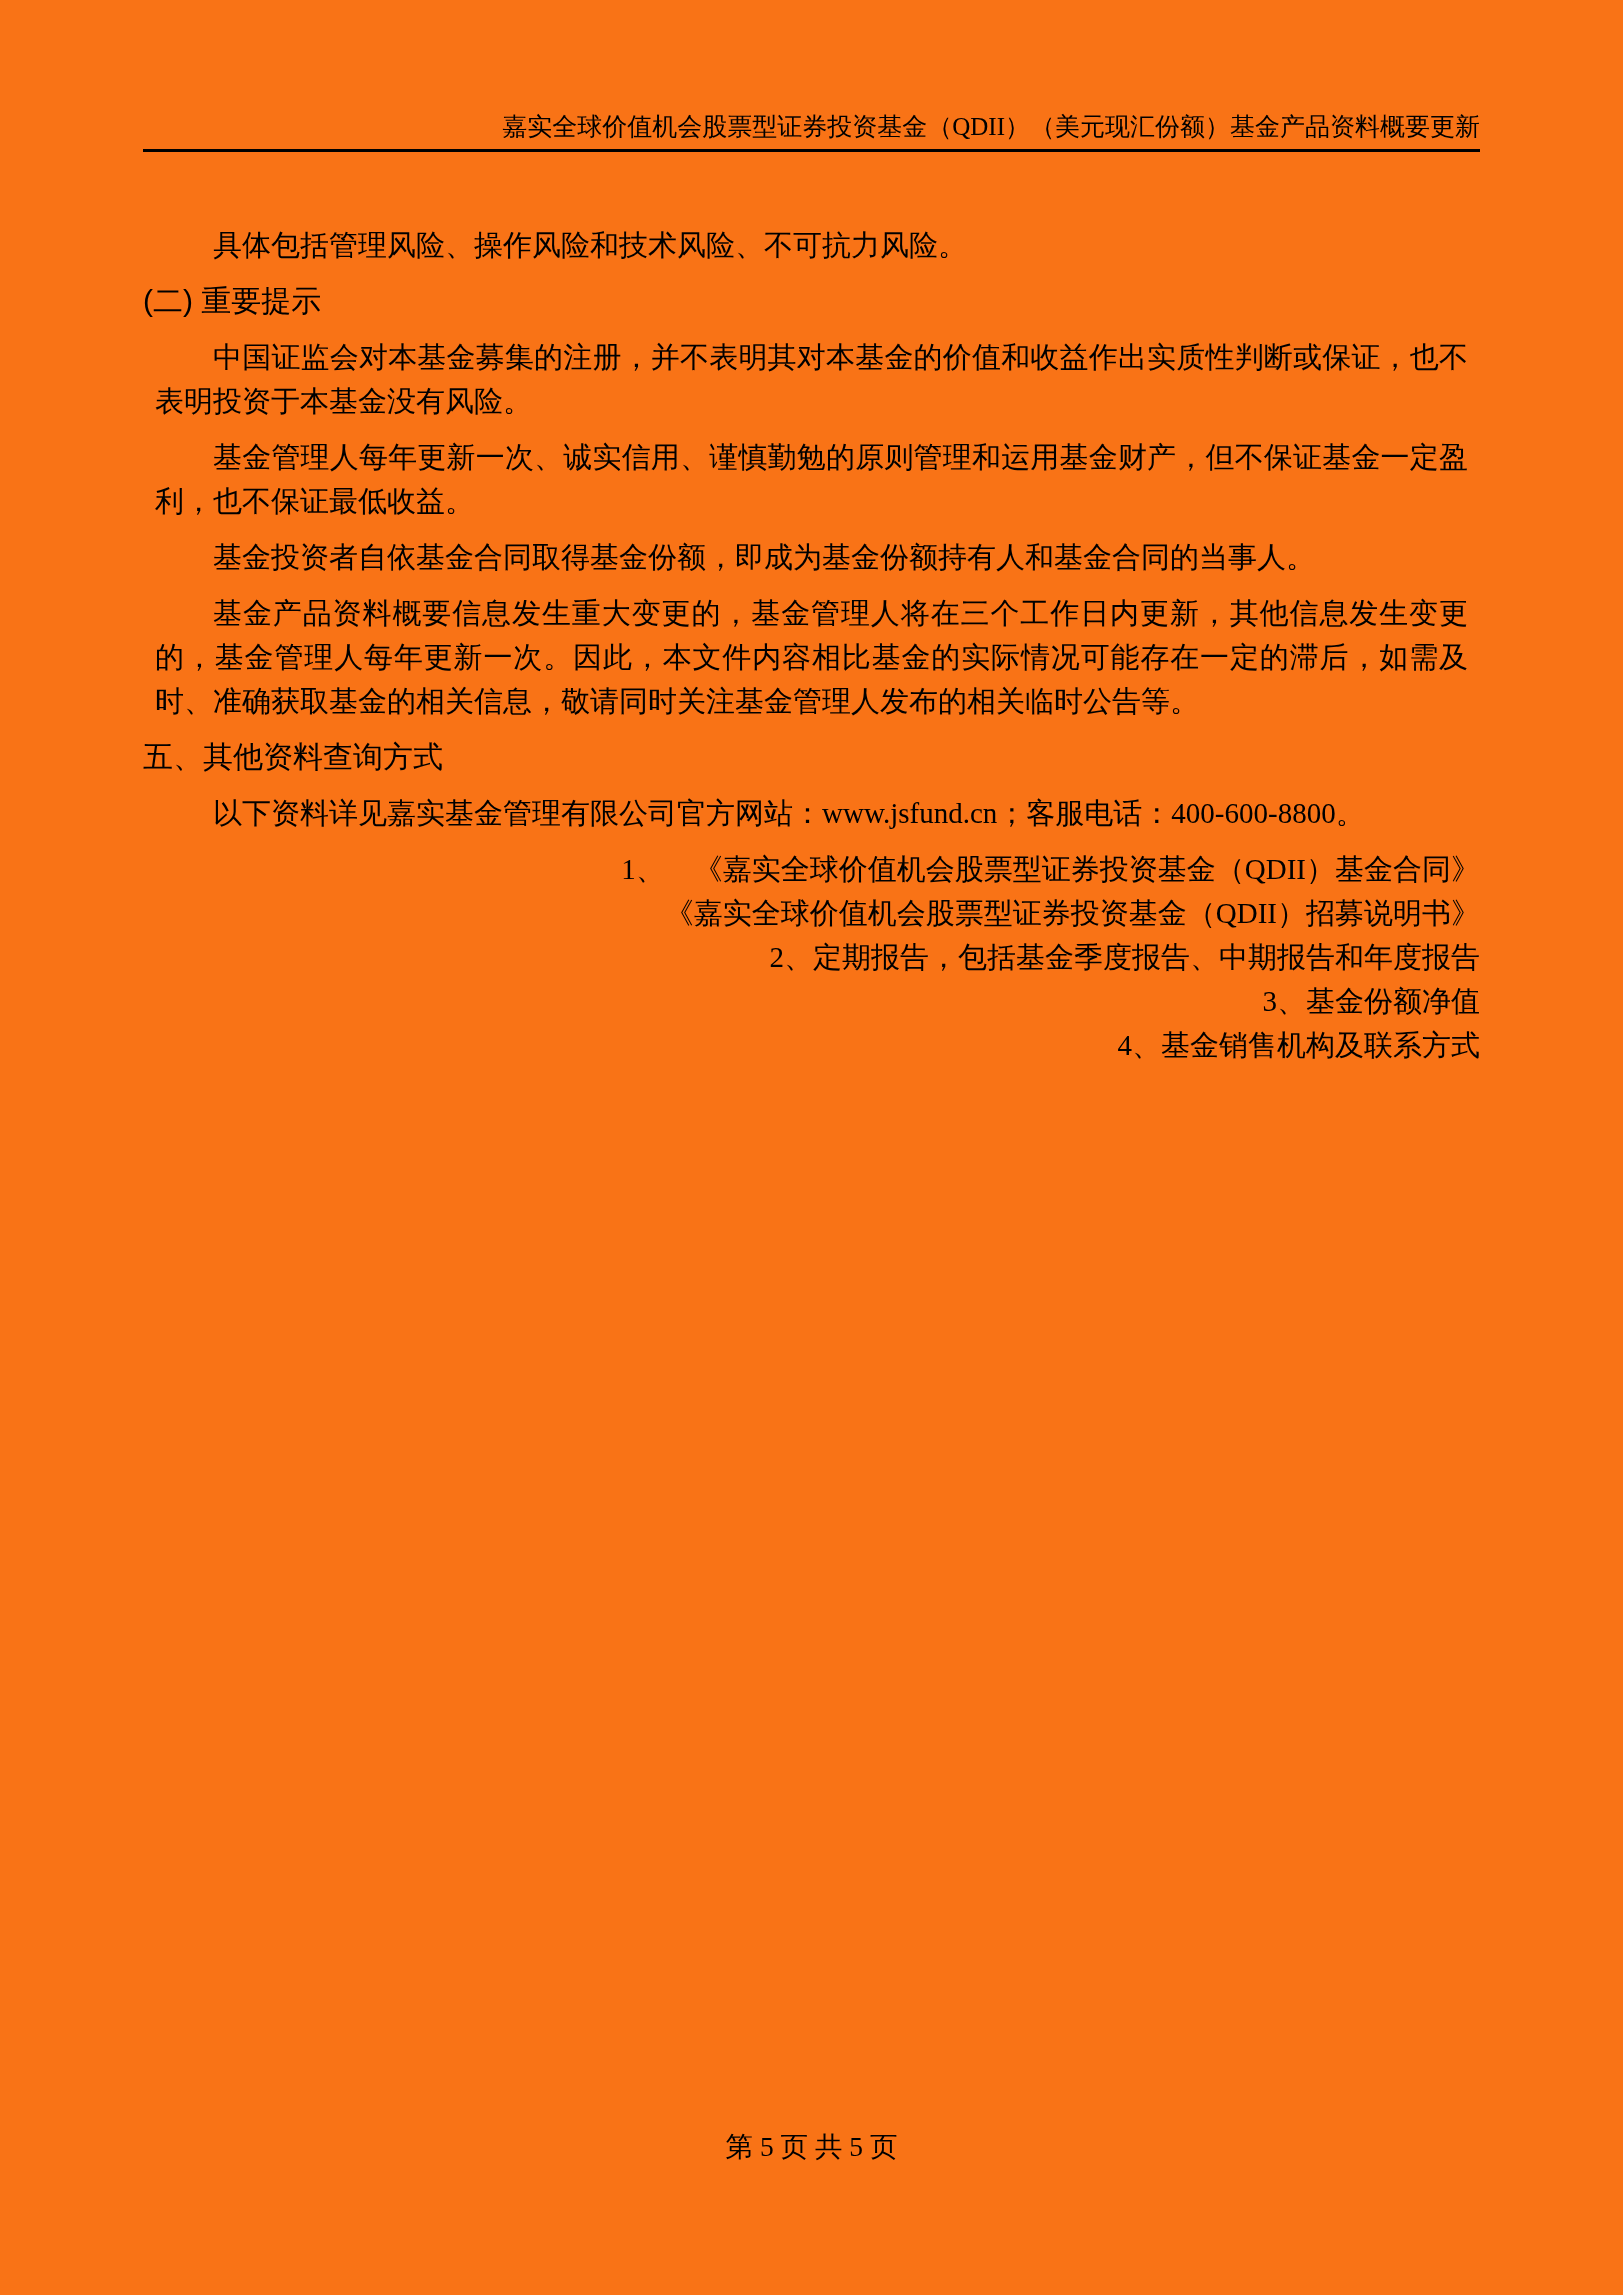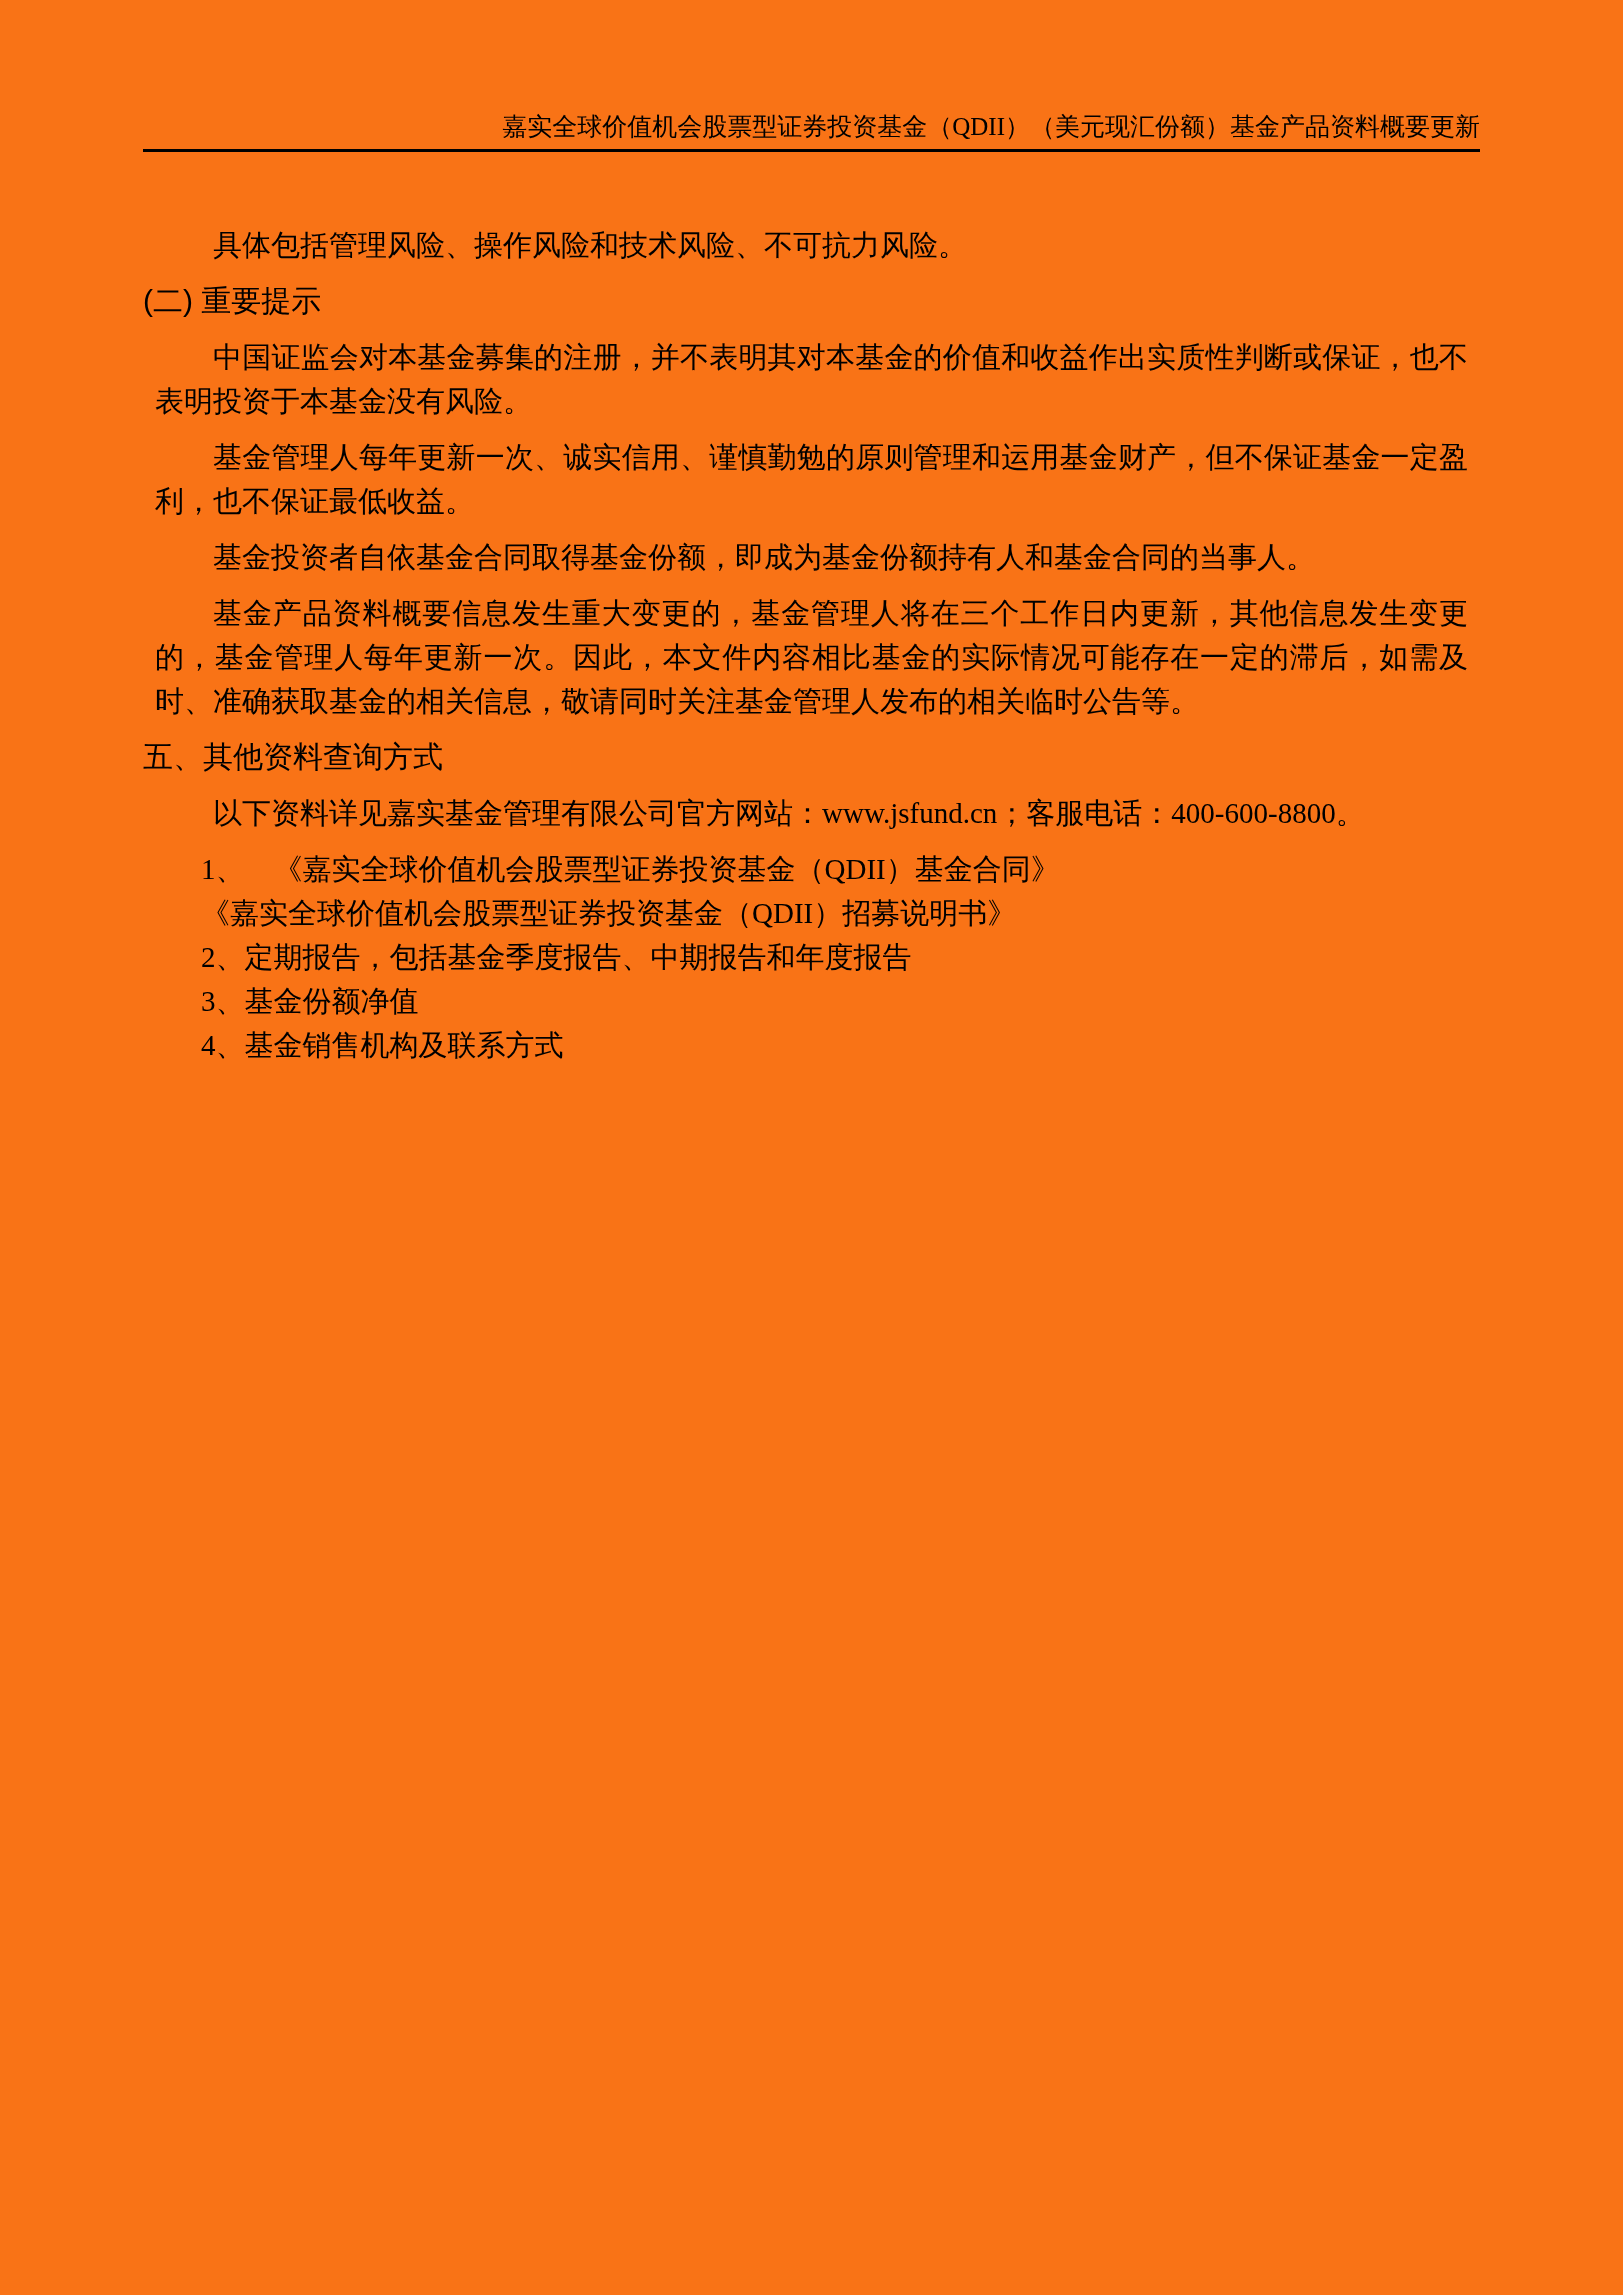--- a/index.html
+++ b/index.html
@@ -53,21 +53,21 @@
     font-family: "Liberation Sans", "DejaVu Sans", sans-serif;
     font-weight: 400;
     font-size: 30px;
     line-height: 44px;
     margin: 9.2px 0 0 0;
     text-align: left;
     text-indent: 0;
   }
   .list-item {
     padding-left: 58px;
-    text-align: left;
+    text-align: right;
     font-family: Liberation Serif, serif;
   }
   .doc-footer {
     position: absolute;
     left: 0;
     top: 2128px;
     width: 1623px;
     text-align: center;
     font-size: 27.5px;
     line-height: 37px;
@@ -107,15 +107,16 @@
 
     <div class="list-item">2、定期报告，包括基金季度报告、中期报告和年度报告</div>
 
     <div class="list-item">3、基金份额净值</div>
 
     <div class="list-item">4、基金销售机构及联系方式</div>
 
 
   </div>
 
+  <div class="doc-footer">第 5 页 共 5 页</div>
 
 </div>
 
 
 </body></html>

